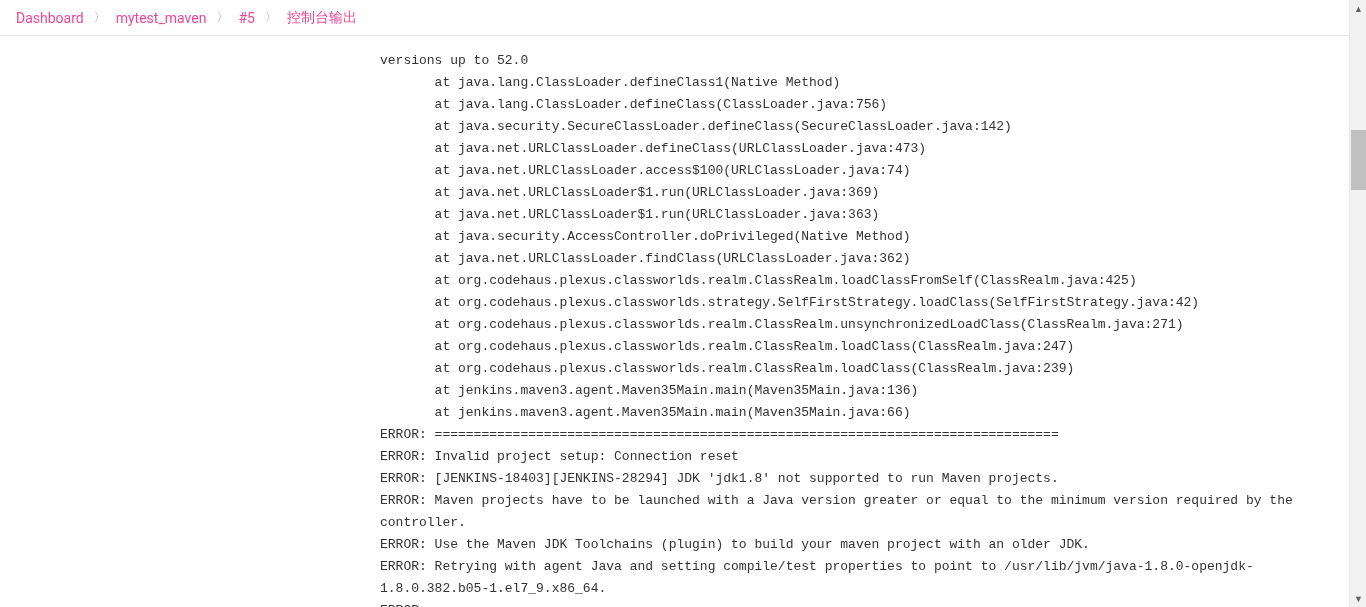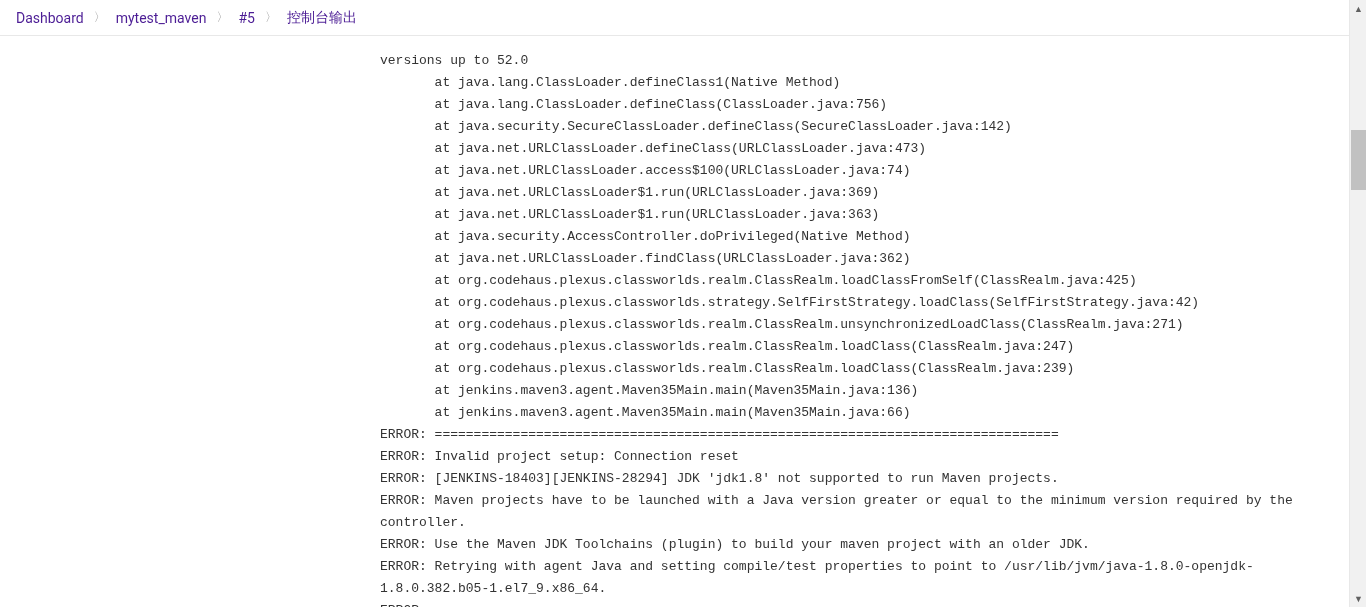--- a/index.html
+++ b/index.html
@@ -18,21 +18,21 @@
     .breadcrumb {
       display: flex;
       align-items: center;
       padding: 8px 16px;
       font-size: 14px;
       color: #333;
       border-bottom: 1px solid #e8e8e8;
       height: 36px;
     }
     .breadcrumb-item {
-      color: #4c1d95;
+      color: #ec4899;
       text-decoration: none;
       cursor: pointer;
     }
     .breadcrumb-separator {
       margin: 0 10px;
       color: #999;
       font-size: 12px;
     }
     .main-area {
       display: flex;

